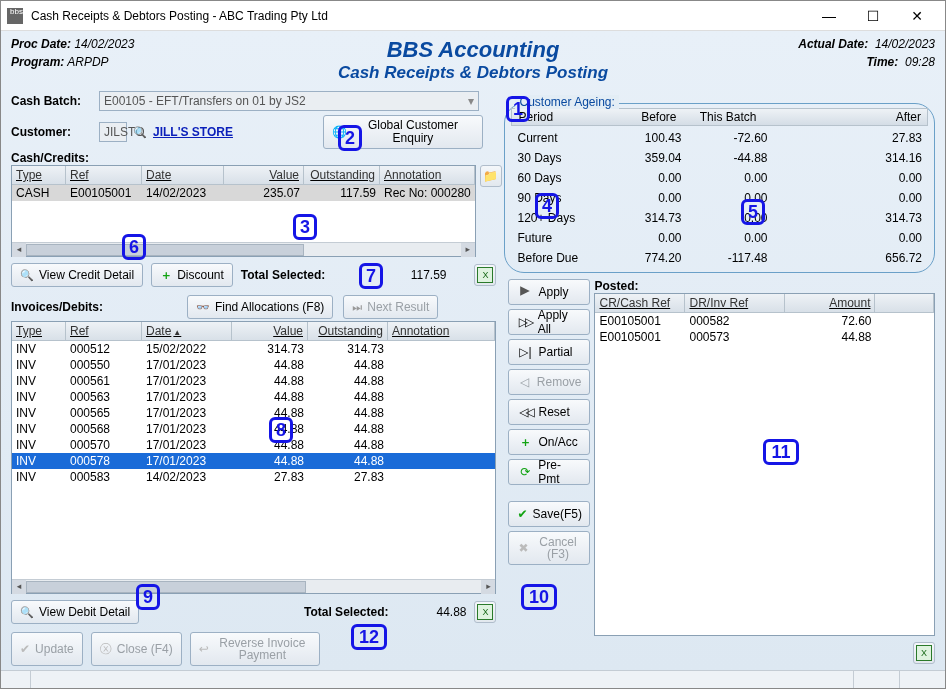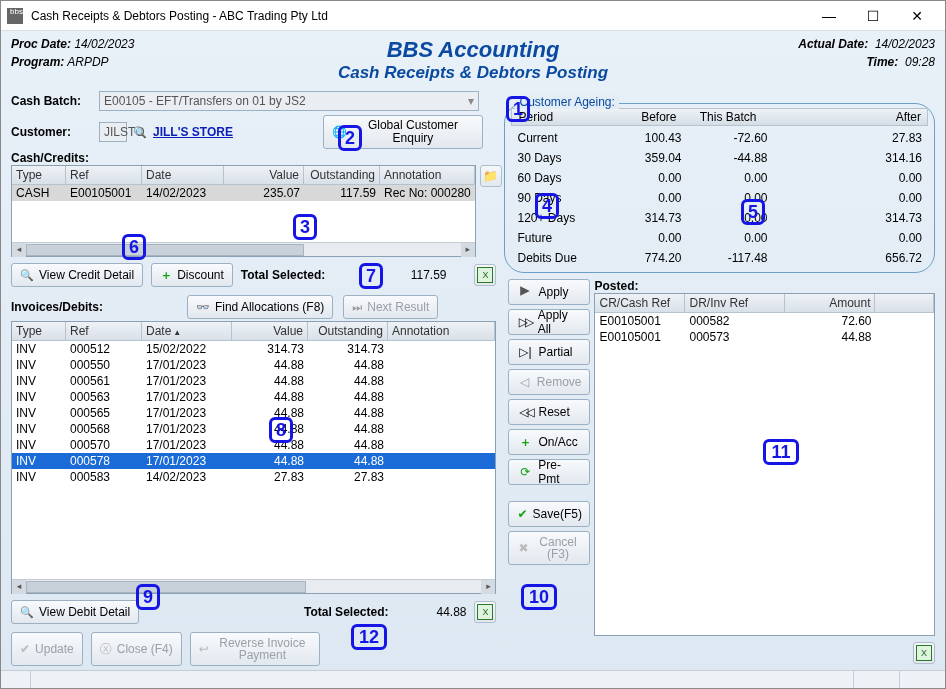--- a/index.html
+++ b/index.html
@@ -31,21 +31,21 @@
   .icon-excel { display:inline-block; width:16px; height:16px; border:1px solid #2a7a2a; background:#dff3df; color:#1a6a1a; font-size:9px; text-align:center; line-height:14px; }
   .icon-excel::before { content:"X"; }
   .icon-mag { display:inline-block; width:14px;height:14px; }
   .icon-mag::before { content:"🔍"; font-size:11px; }
   .fieldset { border: 1px solid #6aa0c8; border-radius: 3px; padding: 4px 6px 6px 6px; position: relative; }
   .fieldset > .legend { position: absolute; top: -9px; left: 10px; background: #e3edf5; padding: 0 4px; color: #0a4aa0; font-size: 12px; }
   .main-cols { display: flex; gap: 8px; flex: 1; min-height: 0; }
   .left-col { flex: 1.06; display: flex; flex-direction: column; min-width: 0; }
   .right-col { flex: 0.94; display: flex; flex-direction: column; min-width: 0; }
   .grid-wrap { border: 1px solid #8aa0b4; background: #fff; display:flex; flex-direction:column; }
-  .grid-header { display: flex; background: linear-gradient(#eef2f6,#d8e0e8); border-bottom: 1px solid #b6c2cc; }
+  .grid-header { display: flex; background: linear-gradient(#eef2f6,#d8e0e8); border-bottom: 1px solid #b6c2cc; text-decoration: underline; }
   .grid-header .gh { padding: 2px 4px; border-right: 1px solid #b6c2cc; font-size: 12px; color: #333; overflow: hidden; white-space: nowrap; }
   .grid-body { flex:1; overflow:auto; }
   .grid-row { display: flex; }
   .grid-row .gc { padding: 1px 4px; border-right: 0px solid #eee; font-size: 12px; overflow:hidden; white-space:nowrap; }
   .grid-row.sel-grey { background:#d8d8d8; }
   .grid-row.sel-blue { background:#1a6bd8; color:#fff; }
   .right { text-align: right; }
   .callout { position: absolute; z-index: 100; border: 3px solid #1515e6; border-radius: 6px; color: #1515e6; font-weight: bold; font-size: 18px; display:flex; align-items:center; justify-content:center; background: transparent; padding: 0 4px; height: 26px; }
   .hscroll { height:14px; background:#e8ecf0; border-top:1px solid #c4ccd4; position:relative; }
   .hscroll .arrow { position:absolute; top:0; width:14px; height:14px; background:#d4dae2; text-align:center; line-height:12px; font-size:9px; color:#555; }
@@ -345,21 +345,21 @@
                   <div class="right" style="width:80px;">0.00</div>
                   <div class="right" style="flex:1;">314.73</div>
                 </div>
                 <div class="row">
                   <div style="width:90px;">Future</div>
                   <div class="right" style="width:80px;">0.00</div>
                   <div class="right" style="width:80px;">0.00</div>
                   <div class="right" style="flex:1;">0.00</div>
                 </div>
                 <div class="row">
-                  <div style="width:90px;">Debits Due</div>
+                  <div style="width:90px;">Before Due</div>
                   <div class="right" style="width:80px;">774.20</div>
                   <div class="right" style="width:80px;">-117.48</div>
                   <div class="right" style="flex:1;">656.72</div>
                 </div>
               </div>
           </div>
         </div>
 
         <div style="display:flex; gap:4px; flex:1; min-height:0;">
           <div class="action-col">

